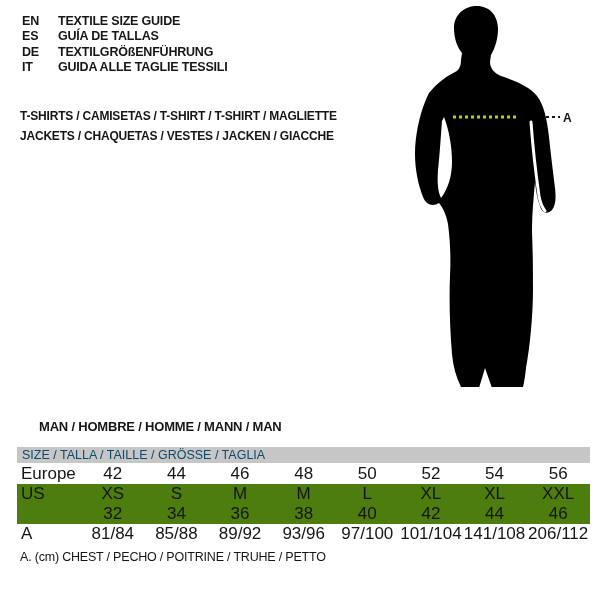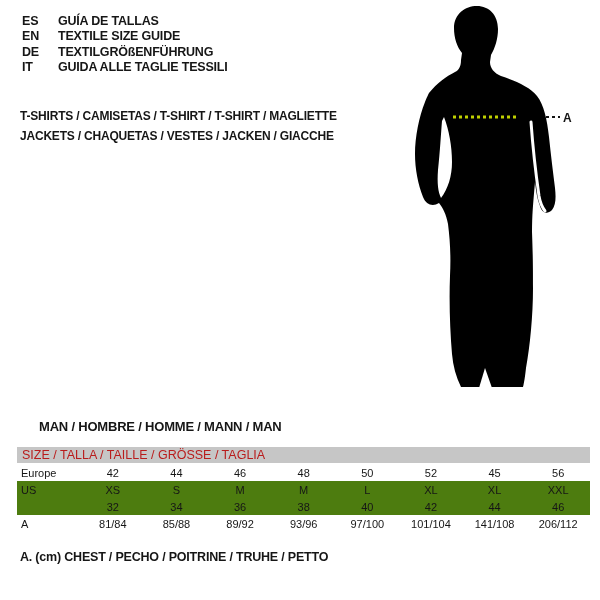--- a/index.html
+++ b/index.html
@@ -12,39 +12,39 @@
   .lang{position:absolute;top:14px;left:22px;font-weight:bold;font-size:12.5px;letter-spacing:-0.2px;}
   .lang-row{display:flex;line-height:15.4px;}
   .lang-code{width:36px;flex:0 0 36px;}
   
   .cats{position:absolute;top:106px;left:20px;font-weight:bold;font-size:12px;line-height:20px;letter-spacing:-0.2px;}
   
   .fig{position:absolute;top:0;left:395px;width:180px;height:392px;}
   
   .sec-title{position:absolute;top:419px;left:20px;font-weight:bold;font-size:13px;letter-spacing:-0.2px;padding-left:19px;}
   .size-table{position:absolute;top:447px;left:17px;width:573px;font-size:12.5px;}
-  .size-table-header{background:#c6c6c6;height:16px;line-height:16px;padding-left:5px;color:#b91c1c;}
+  .size-table-header{background:#c6c6c6;height:16px;line-height:16px;padding-left:5px;color:#0c4a6e;}
   .size-table table{border-collapse:collapse;width:100%;margin-top:1px;table-layout:fixed;}
-  .size-table td{height:17px;text-align:center;padding:0;font-size:11px;white-space:nowrap;}
+  .size-table td{height:17px;text-align:center;padding:0;font-size:17px;white-space:nowrap;}
   .size-table td.lbl{text-align:left;padding-left:4px;}
   .size-table col.c-label{width:64px;}
   .size-table tr.shaded{background:#4d7c0f;}
-  .footnote{position:absolute;top:550px;left:20px;font-weight:bold;font-size:12.5px;letter-spacing:-0.2px;}
+  .footnote{position:absolute;top:550px;left:20px;font-weight:normal;font-size:12.5px;letter-spacing:-0.2px;}
 </style>
 </head>
 <body>
 
 <div class="lang">
   <div class="lang-row">
+    <span class="lang-code">EN</span>
+    <span>TEXTILE SIZE GUIDE</span>
+  </div>
+  <div class="lang-row">
     <span class="lang-code">ES</span>
     <span>GUÍA DE TALLAS</span>
-  </div>
-  <div class="lang-row">
-    <span class="lang-code">EN</span>
-    <span>TEXTILE SIZE GUIDE</span>
   </div>
   <div class="lang-row">
     <span class="lang-code">DE</span>
     <span>TEXTILGRÖßENFÜHRUNG</span>
   </div>
   <div class="lang-row">
     <span class="lang-code">IT</span>
     <span>GUIDA ALLE TAGLIE TESSILI</span>
   </div>
 </div>
@@ -121,21 +121,21 @@
       </colgroup>
     <tbody>
       <tr>
         <td class="lbl">Europe</td>
         <td>42</td>
         <td>44</td>
         <td>46</td>
         <td>48</td>
         <td>50</td>
         <td>52</td>
-        <td>45</td>
+        <td>54</td>
         <td>56</td>
       </tr>
       <tr class="shaded">
         <td class="lbl">US</td>
         <td>XS</td>
         <td>S</td>
         <td>M</td>
         <td>M</td>
         <td>L</td>
         <td>XL</td>

